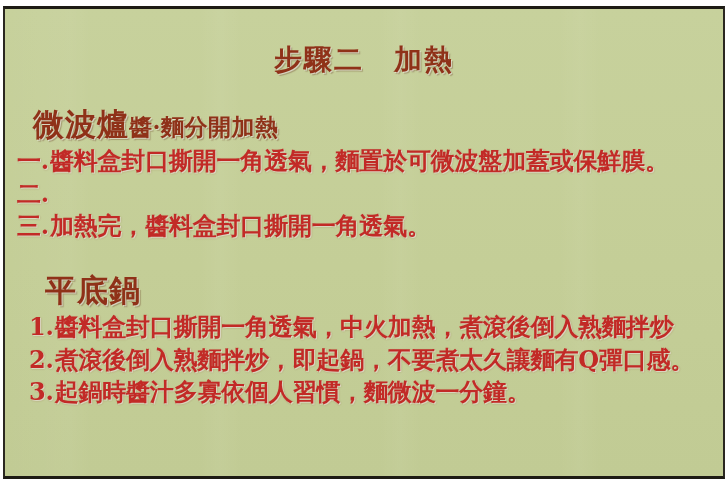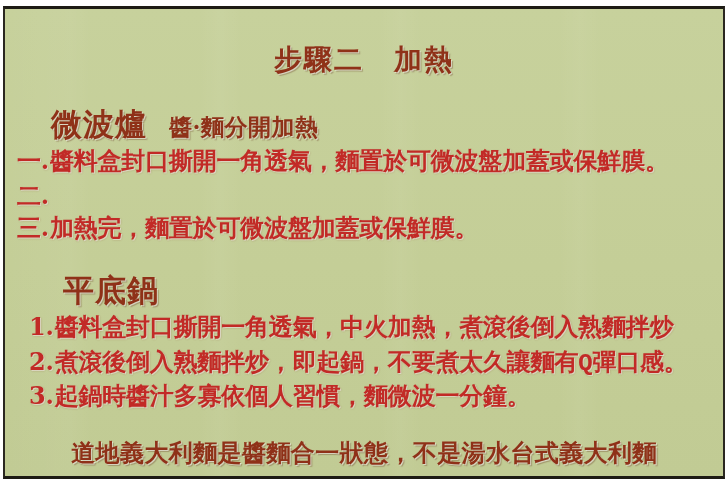--- a/index.html
+++ b/index.html
@@ -99,35 +99,35 @@
     position: absolute;
     top: 262px;
     left: 12px;
     width: 100%;
     text-align: center;
   }
 
   .section-head {
     display: flex;
     align-items: baseline;
-    padding-left: 46px;
+    padding-left: 28px;
     height: 40px;
   }
   .section-head-title {
     font-size: 31px;
     line-height: 38px;
     font-weight: bold;
     letter-spacing: 1px;
   }
   .section-head-note {
     font-size: 23px;
     line-height: 34px;
     font-weight: bold;
     letter-spacing: 0.5px;
-    margin-left: 22px;
+    margin-left: 0;
   }
 
   .step-list {
     list-style: none;
     margin: 0;
     padding: 0 6px 0 12px;
   }
   .step-item {
     display: flex;
     align-items: baseline;
@@ -136,21 +136,20 @@
     font-weight: bold;
     white-space: nowrap;
     letter-spacing: -0.2px;
   }
   .step-marker {
     flex: 0 0 auto;
     margin-right: 1px;
   }
   .step-text {
     flex: 0 1 auto;
-    font-family: Liberation Mono, monospace;
   }
 
   
   #footer-note {
     position: absolute;
     top: 428px;
     left: 0;
     width: 100%;
     text-align: center;
     font-size: 24px;
@@ -177,21 +176,21 @@
       <ul class="step-list">
         <li class="step-item">
           <span class="step-marker emboss-red">一.</span>
           <span class="step-text emboss-red">醬料盒封口撕開一角透氣，麵置於可微波盤加蓋或保鮮膜。</span>
         </li>
         <li class="step-item">
           <span class="step-marker emboss-red">二.</span>
         </li>
         <li class="step-item">
           <span class="step-marker emboss-red">三.</span>
-          <span class="step-text emboss-red">加熱完，麵置於可微波盤加蓋或保鮮膜。</span>
+          <span class="step-text emboss-red">加熱完，醬料盒封口撕開一角透氣。</span>
         </li>
       </ul>
     </div>
 
     <div id="section-pan">
       <div class="section-head">
         <span class="section-head-title emboss-dark">平底鍋</span>
         <span class="section-head-note emboss-dark"></span>
       </div>
       <ul class="step-list">
@@ -203,16 +202,15 @@
           <span class="step-marker emboss-red">2.</span>
           <span class="step-text emboss-red">煮滾後倒入熟麵拌炒，即起鍋，不要煮太久讓麵有Q彈口感。</span>
         </li>
         <li class="step-item">
           <span class="step-marker emboss-red">3.</span>
           <span class="step-text emboss-red">起鍋時醬汁多寡依個人習慣，麵微波一分鐘。</span>
         </li>
       </ul>
     </div>
 
-    <div id="footer-note" class="emboss-dark">道地義大利麵是醬麵合一狀態，不是湯水台式義大利麵</div>
 
   </div>
 </div>
 
 </body></html>

